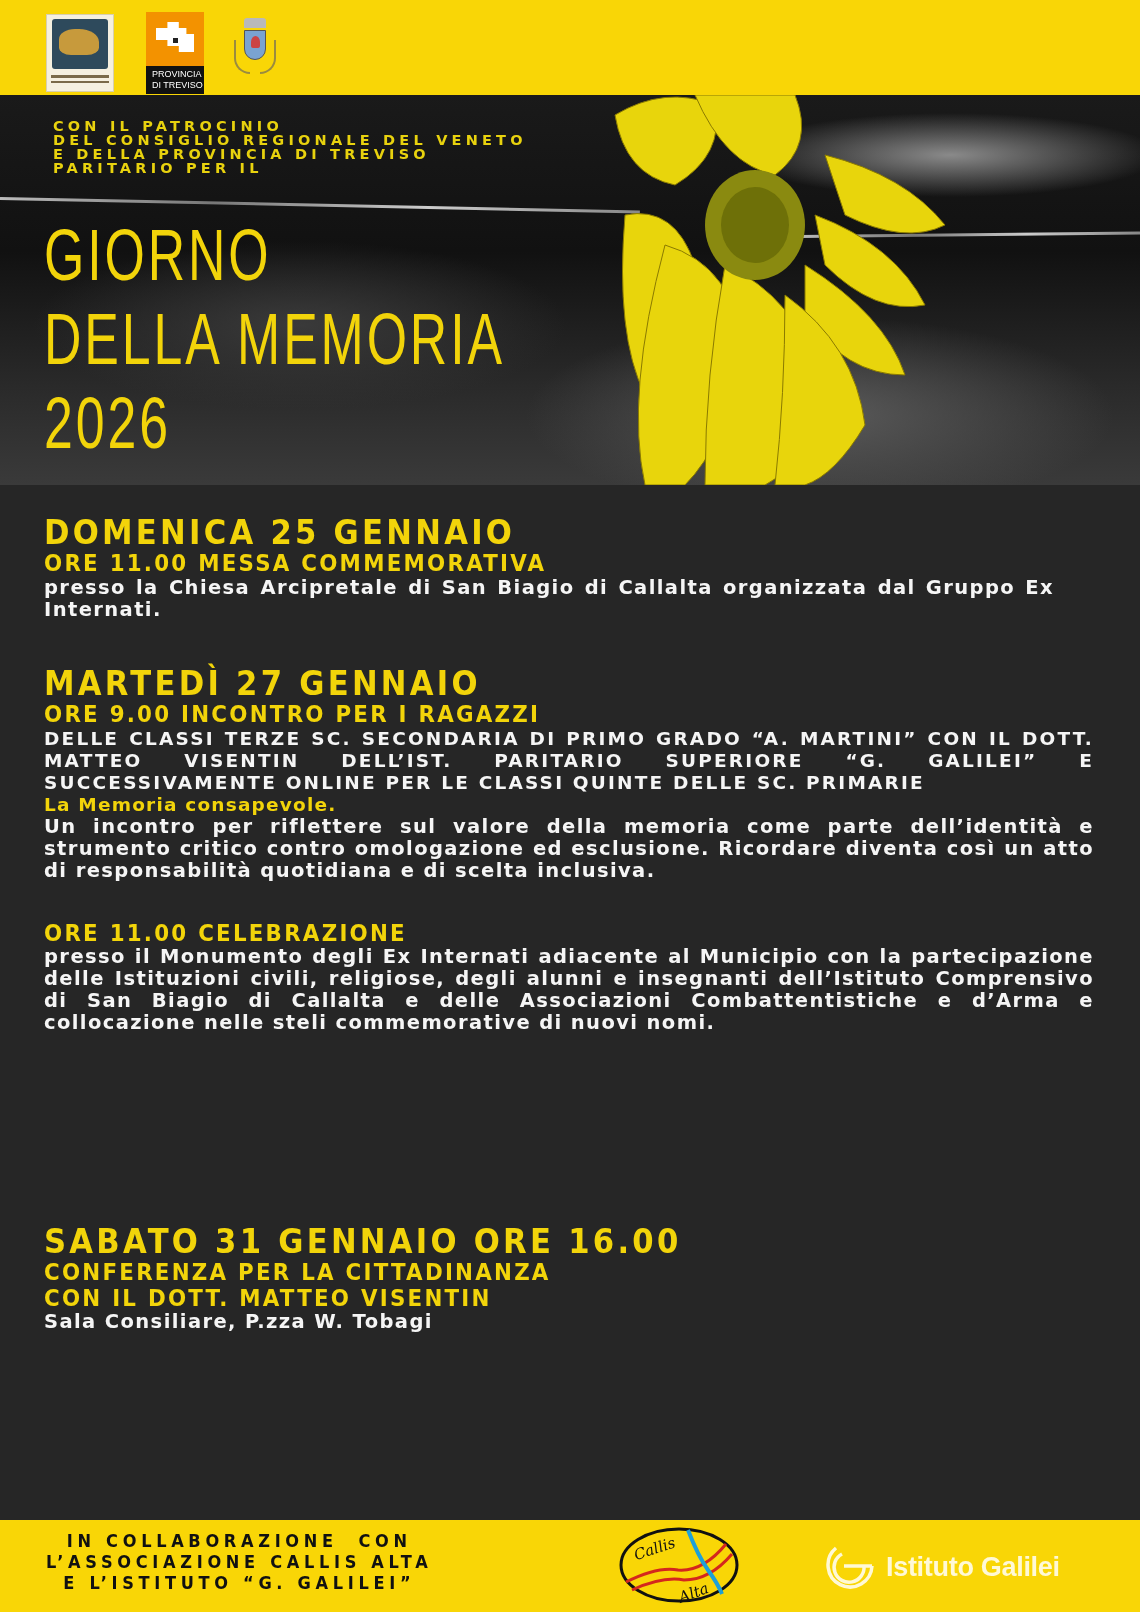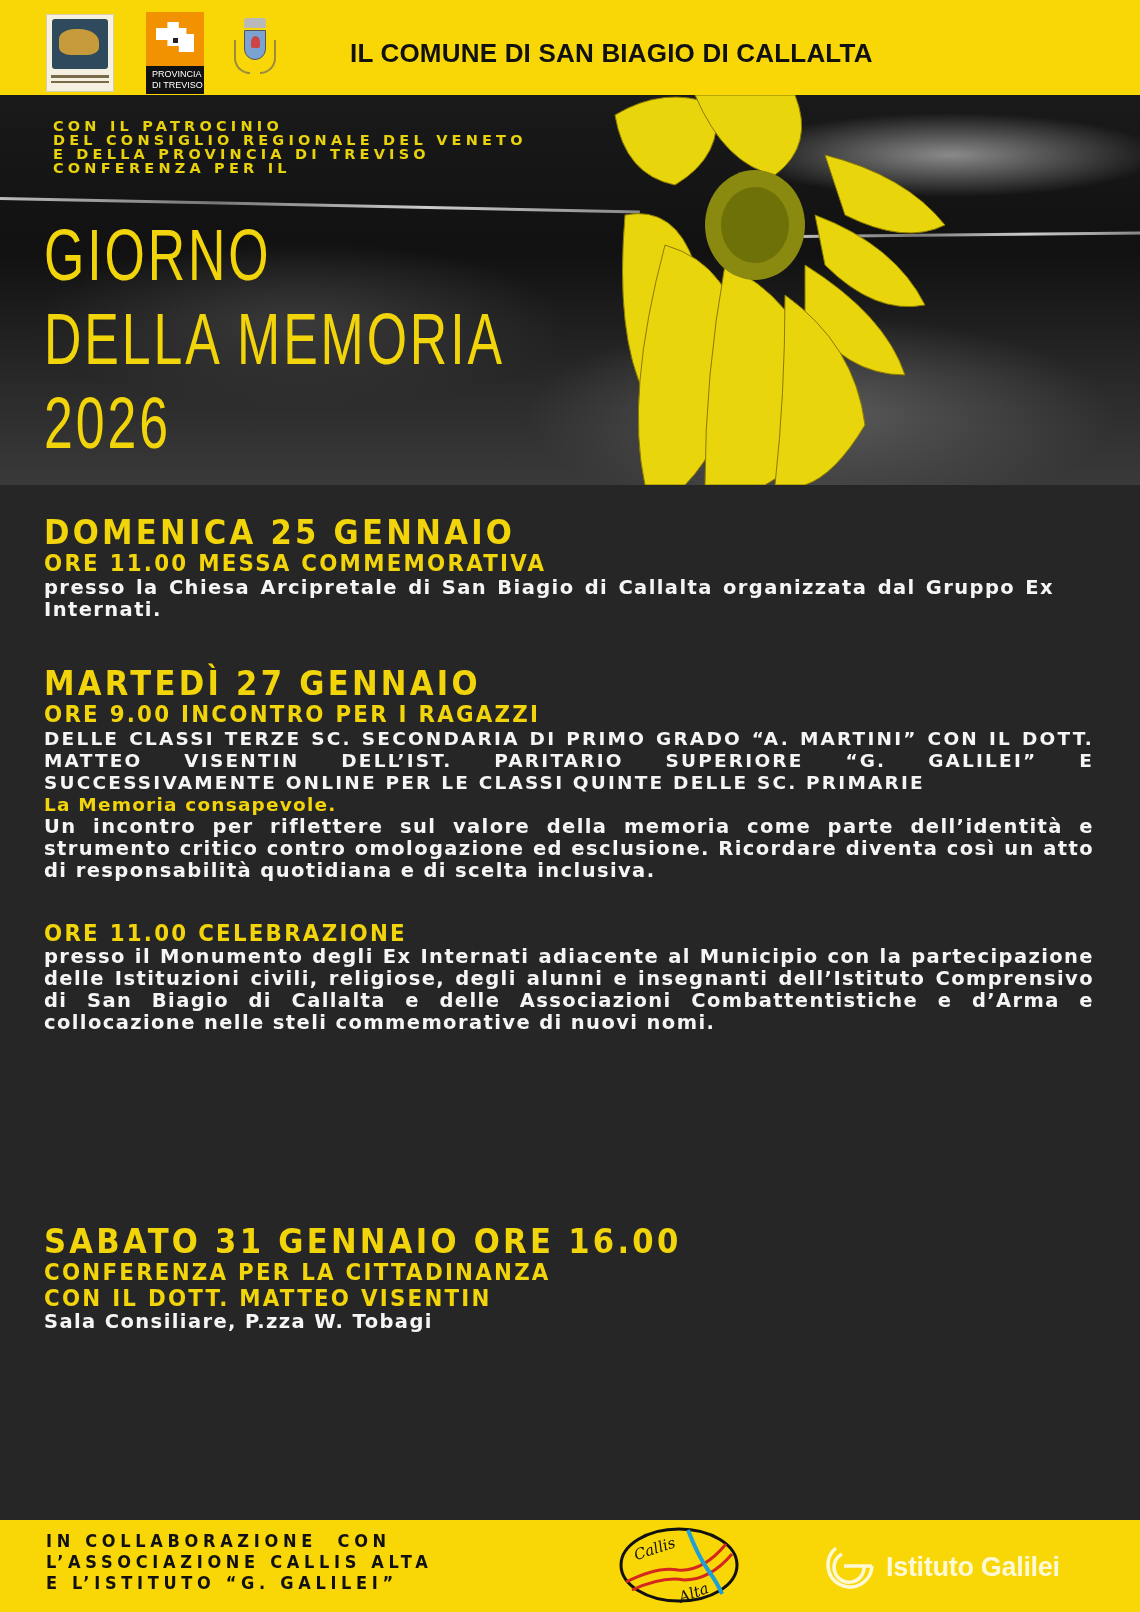--- a/index.html
+++ b/index.html
@@ -62,21 +62,21 @@
     transform: scaleX(0.72); transform-origin: left top; letter-spacing: 4px;
   }
 
   .content { position: absolute; left: 44px; width: 1050px; color: #fff; }
   .h-day { font-family: "DejaVu Sans", sans-serif; font-weight: bold; color: #f2d40a; font-size: 33px; letter-spacing: 3.5px; transform: scaleX(0.93); transform-origin: left; white-space: nowrap; }
   .h-time { font-family: "DejaVu Sans", sans-serif; font-weight: bold; color: #f2d40a; font-size: 23px; letter-spacing: 2.4px; transform: scaleX(0.93); transform-origin: left; white-space: nowrap; }
   .body-txt { font-family: "DejaVu Sans", sans-serif; font-weight: bold; font-size: 19.5px; line-height: 22px; letter-spacing: 1.4px; text-align: justify; color: #f5f5f5; }
   .body-caps { font-family: "DejaVu Sans", sans-serif; font-weight: bold; font-size: 18.5px; line-height: 22px; letter-spacing: 2.2px; text-align: justify; color: #f5f5f5; }
   .subtitle-y { font-family: "DejaVu Sans", sans-serif; font-weight: bold; font-size: 18.5px; line-height: 22px; color: #f2d40a; letter-spacing: 1.2px; }
 
-  .bottom-band { position: absolute; left: 0; top: 1520px; width: 1140px; height: 92px; background: #f9d606; }
+  .bottom-band { position: absolute; left: 0; top: 1520px; width: 1140px; height: 92px; background: #f9d606; text-align: center; }
   .collab {
     position: absolute; left: 46px; top: 10px;
     font-family: "DejaVu Sans", sans-serif; font-weight: bold; font-size: 18px; line-height: 21px;
     color: #111; letter-spacing: 5.2px; transform: scaleX(0.9); transform-origin: left top;
   }
   .callis { position: absolute; left: 618px; top: 6px; width: 122px; height: 78px; }
   .galilei { position: absolute; left: 820px; top: 24px; display: flex; align-items: center; gap: 10px; }
   .galilei-text { font-family: Liberation Sans, sans-serif; font-weight: bold; font-size: 27px; color: #fff9d6; letter-spacing: -0.3px; }
 </style>
 </head>
@@ -97,21 +97,20 @@
       <div>DI TREVISO</div>
     </div>
   </div>
   <div class="logo logo-comune">
     <div class="wreath-l"></div>
       <div class="wreath-r"></div>
     <div class="crown"></div>
       <div class="shield"></div>
       <div class="saint"></div>
   </div>
-  <div class="comune-title">IL COMUNE DI SAN BIAGIO DI CALLALTA</div>
 </div>
 
 <div class="hero">
   <div class="wire wire1"></div>
   <div class="wire wire2"></div>
   <svg class="flower" viewBox="0 0 360 390">
     <g fill="#e8d50c" stroke="#8a7a00" stroke-width="1">
       <path d="M10 20 Q60 -10 110 10 Q120 60 70 90 Q20 80 10 20Z"></path>
       <path d="M90 0 L190 0 Q210 50 170 80 Q120 70 90 0Z"></path>
       <path d="M220 60 Q300 80 340 130 Q300 150 240 120 Z"></path>
@@ -123,21 +122,21 @@
       <path d="M180 200 Q250 250 260 330 Q230 380 200 390 L170 390 Q180 300 180 200Z"></path>
     </g>
     <ellipse cx="150" cy="130" rx="50" ry="55" fill="#8a8a10"></ellipse>
     <ellipse cx="150" cy="130" rx="34" ry="38" fill="#6e7008"></ellipse>
   </svg>
 
   <div class="hero-sub">
     <div>CON IL PATROCINIO</div>
     <div>DEL CONSIGLIO REGIONALE DEL VENETO</div>
     <div>E DELLA PROVINCIA DI TREVISO</div>
-    <div>CONFERENZA PER IL</div>
+    <div>PARITARIO PER IL</div>
   </div>
   <div class="hero-title">
     <div>GIORNO</div>
     <div>DELLA MEMORIA</div>
     <div>2026</div>
   </div>
 </div>
 
 <div class="content" style="top:513px;">
   <div class="h-day">DOMENICA 25 GENNAIO</div>

